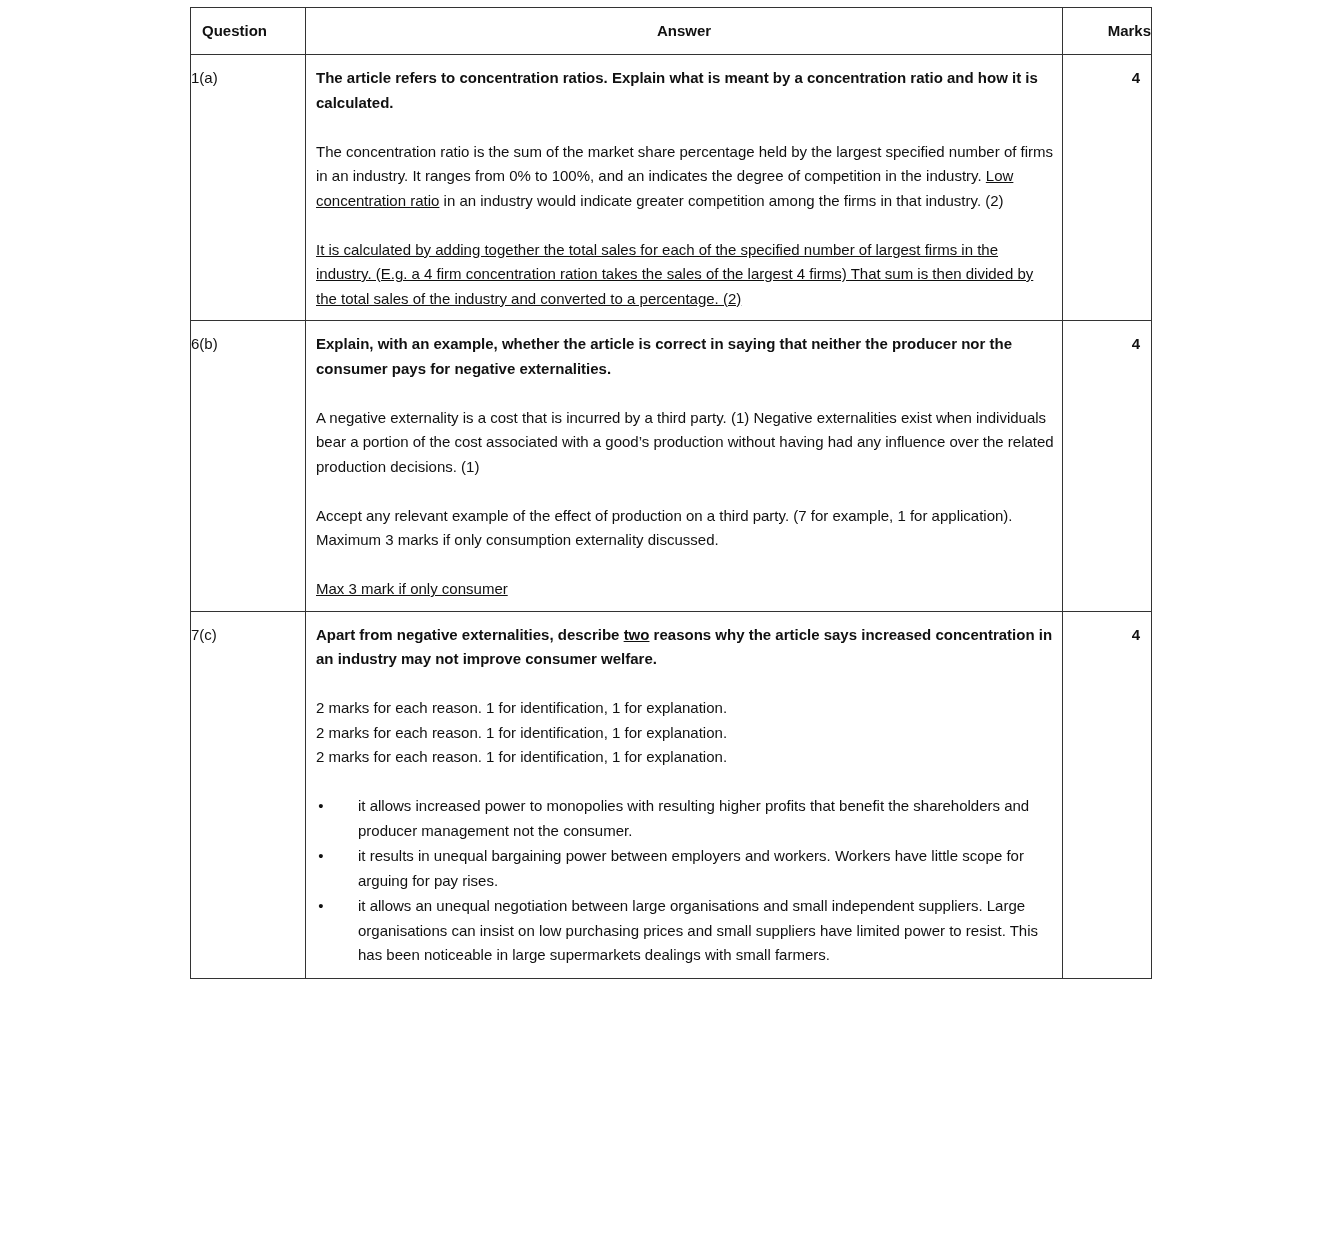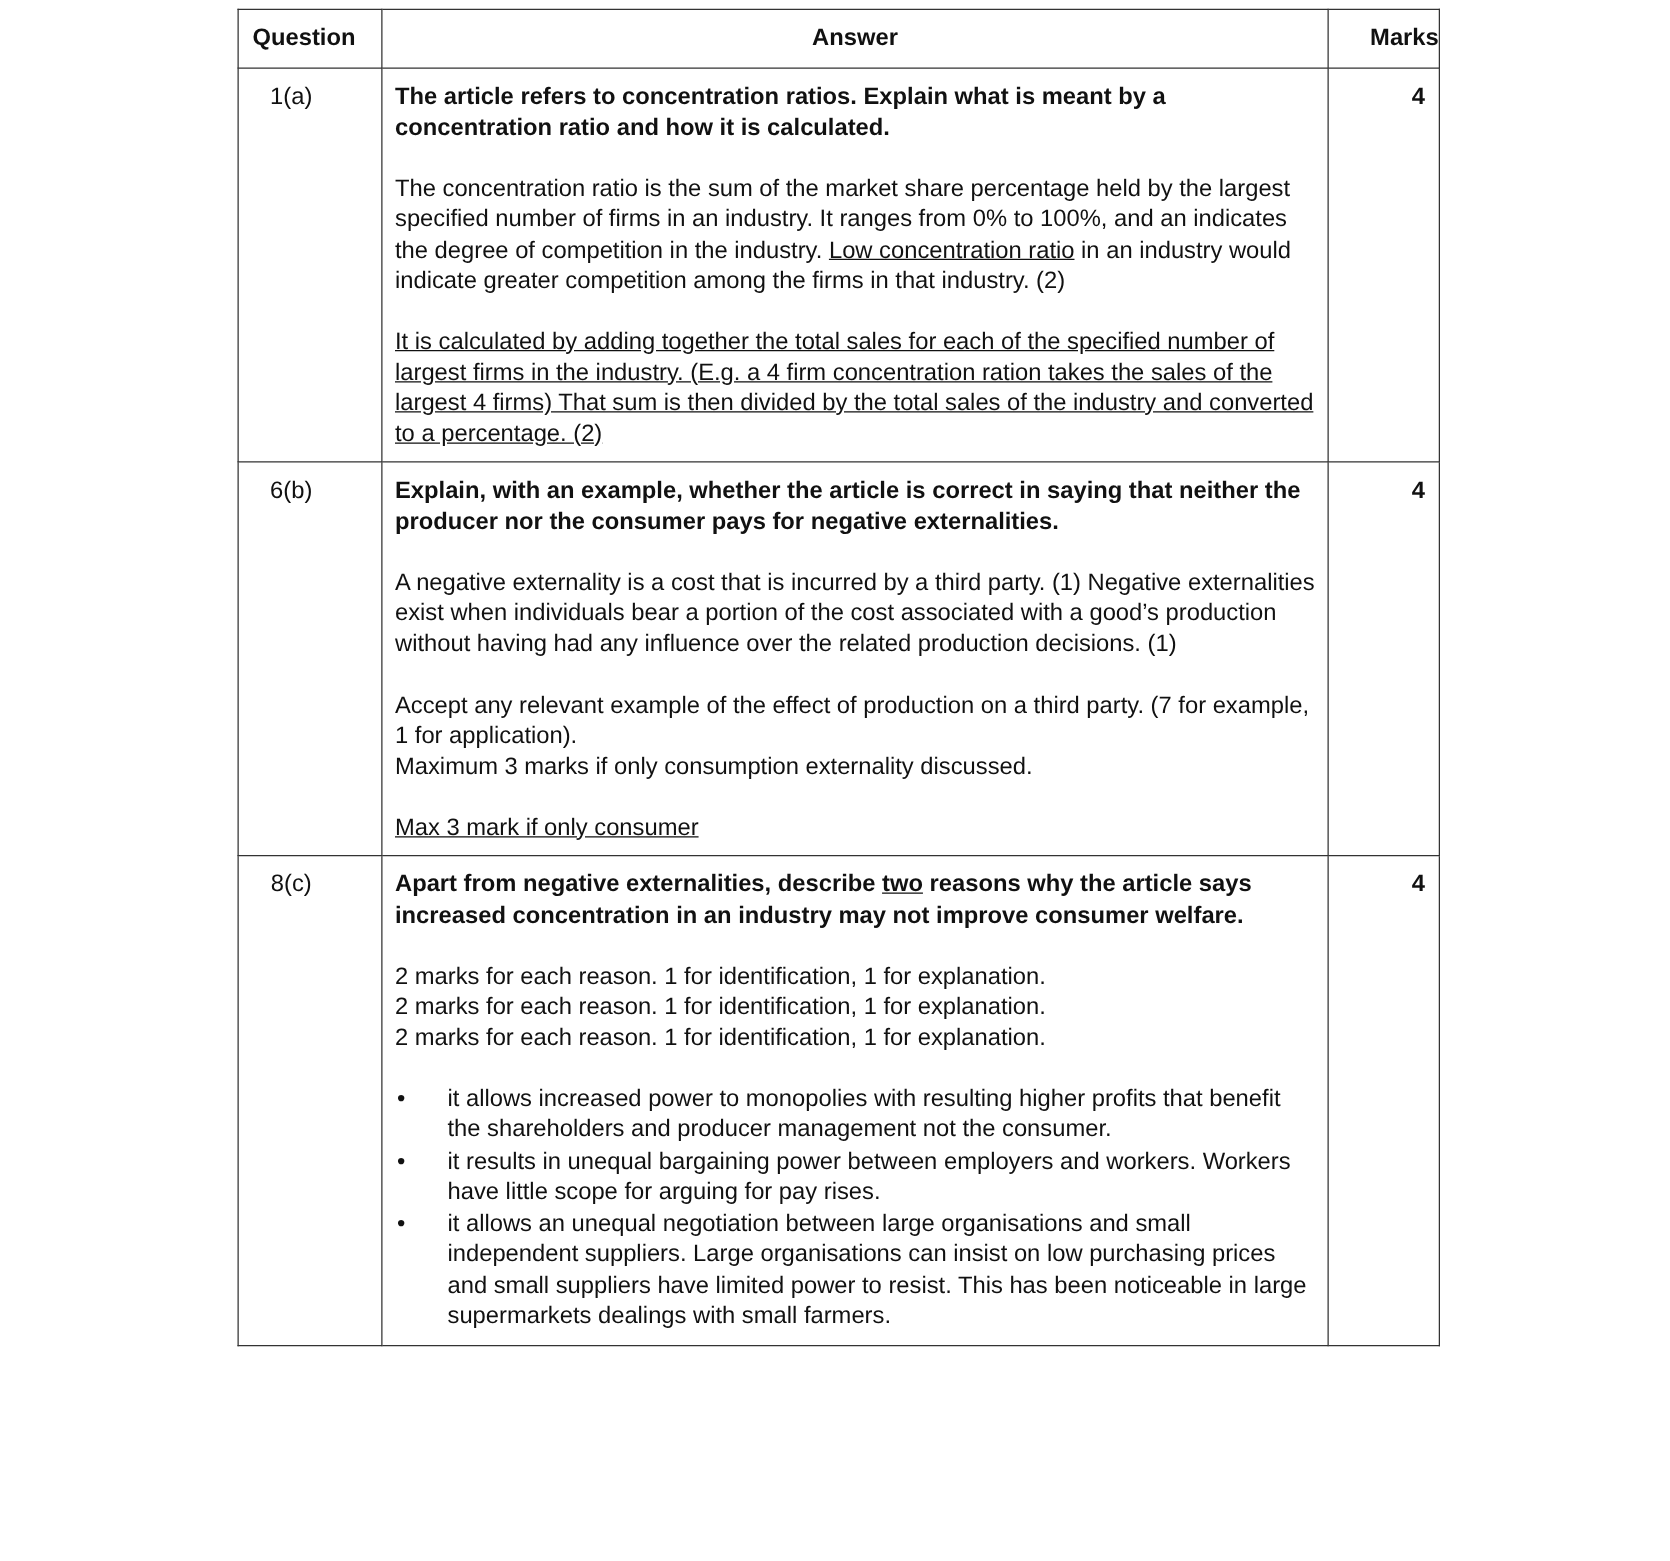--- a/index.html
+++ b/index.html
@@ -5,38 +5,38 @@
   html, body { margin: 0; padding: 0; background: #ffffff; }
   body {
     width: 1336px; height: 1249px; position: relative; overflow: hidden;
     font-family: "Liberation Sans", sans-serif; color: #111;
   }
   table.scheme {
     position: absolute; left: 190px; top: 7px;
     width: 961px;
     border-collapse: collapse;
     table-layout: fixed;
-    font-size: 19px;
+    font-size: 15px;
     line-height: 24.5px;
   }
   table.scheme td, table.scheme th {
     border: 1.5px solid #333;
     vertical-align: top;
     padding: 0;
   }
   col.c-q { width: 115px; }
   col.c-a { width: 757px; }
   col.c-m { width: 89px; }
   th {
     font-weight: bold; height: 46px; vertical-align: middle !important; text-align: center;
   }
   th.th-q { text-align: left; padding-left: 11px !important; }
   th.th-m { text-align: right; }
   td.guidance { padding: 11px 10px 11px 10px !important; height: 24px; }
-  td.qnum { text-align: center; padding-top: 11px !important; padding-right: 30px !important; }
+  td.qnum { text-align: left; padding-top: 11px !important; padding-right: 30px !important; }
   td.answer { padding: 11px 8px 9px 10px !important; }
   td.marks { text-align: right; font-weight: bold; padding: 11px 11px 0 0 !important; }
   .q-text { font-weight: bold; margin: 0 0 24.5px 0; }
   .para { margin: 0 0 24.5px 0; }
   .para.last { margin-bottom: 0; text-decoration: underline; }
   .line { display: block; }
   .u { text-decoration: underline; }
   ul.bullets { list-style: none; margin: 0; padding: 0; }
   ul.bullets li { position: relative; padding-left: 42px; margin: 0 0 1px 0; }
   ul.bullets li .bullet {
@@ -79,21 +79,21 @@
         <p class="para">
           <span class="line">Accept any relevant example of the effect of production on a third party. (7 for example, 1 for application).</span>
           <span class="line">Maximum 3 marks if only consumption externality discussed.</span>
         </p>
         <p class="para last">Max 3 mark if only consumer</p>
       </td>
       <td class="marks">4</td>
     </tr>
 
     <tr>
-      <td class="qnum">8(c)</td>
+      <td class="qnum">7(c)</td>
       <td class="answer">
         <p class="q-text"><span>Apart from negative externalities, describe </span><span class="u">two</span><span> reasons why the article says increased concentration in an industry may not improve consumer welfare.</span></p>
         <p class="para">
           <span class="line">2 marks for each reason. 1 for identification, 1 for explanation.</span>
           <span class="line">2 marks for each reason. 1 for identification, 1 for explanation.</span>
           <span class="line">2 marks for each reason. 1 for identification, 1 for explanation.</span>
         </p>
         <ul class="bullets">
           <li>
             <span class="bullet">•</span>

